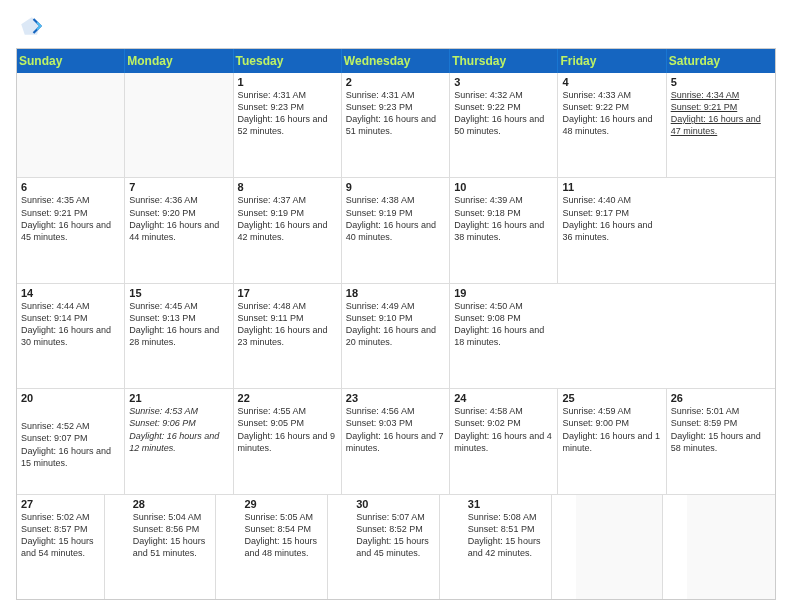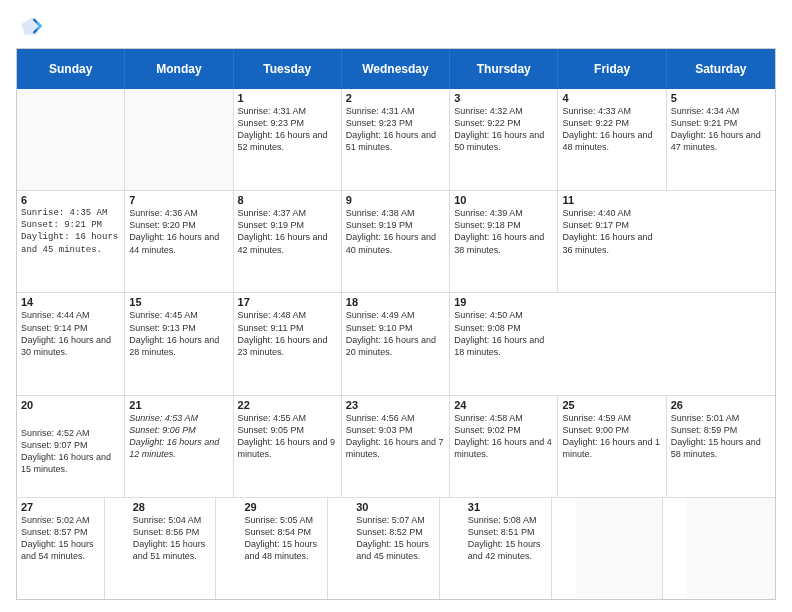--- a/index.html
+++ b/index.html
@@ -57,25 +57,25 @@
       display: flex;
       flex-direction: column;
       border: 1px solid #ccc;
     }
     .cal-header {
       display: grid;
       grid-template-columns: repeat(7, 1fr);
       background: #1565c0;
     }
     .cal-header-cell {
-      color: #ffffff;
+      color: #bef264;
       font-size: 12px;
       font-weight: bold;
-      text-align: center;
-      padding: 13px 2px;
+      text-align: left;
+      padding: 5px 2px;
       border-right: 1px solid #1976d2;
     }
     .cal-header-cell:last-child { border-right: none; }
     .cal-body {
       flex: 1;
       display: flex;
       flex-direction: column;
     }
     .cal-row {
       display: grid;
@@ -162,29 +162,29 @@
 Daylight: 16 hours and 50 minutes.</div>
           </div>
           <div class="cal-cell">
             <div class="day-num">4</div>
             <div class="cell-text" style="white-space: pre-line;">Sunrise: 4:33 AM
 Sunset: 9:22 PM
 Daylight: 16 hours and 48 minutes.</div>
           </div>
           <div class="cal-cell">
             <div class="day-num">5</div>
-            <div class="cell-text" style="white-space: pre-line;">Sunrise: 4:34 AM
+            <div class="cell-text" style="white-space: pre-line; text-decoration: underline;">Sunrise: 4:34 AM
 Sunset: 9:21 PM
 Daylight: 16 hours and 47 minutes.</div>
           </div>
         </div>
         <div class="cal-row">
           <div class="cal-cell">
             <div class="day-num">6</div>
-            <div class="cell-text" style="white-space: pre-line; font-family: Liberation Mono, monospace;">Sunrise: 4:35 AM
+            <div class="cell-text" style="white-space: pre-line;">Sunrise: 4:35 AM
 Sunset: 9:21 PM
 Daylight: 16 hours and 45 minutes.</div>
           </div>
           <div class="cal-cell">
             <div class="day-num">7</div>
             <div class="cell-text" style="white-space: pre-line;">Sunrise: 4:36 AM
 Sunset: 9:20 PM
 Daylight: 16 hours and 44 minutes.</div>
           </div>
           <div class="cal-cell">

